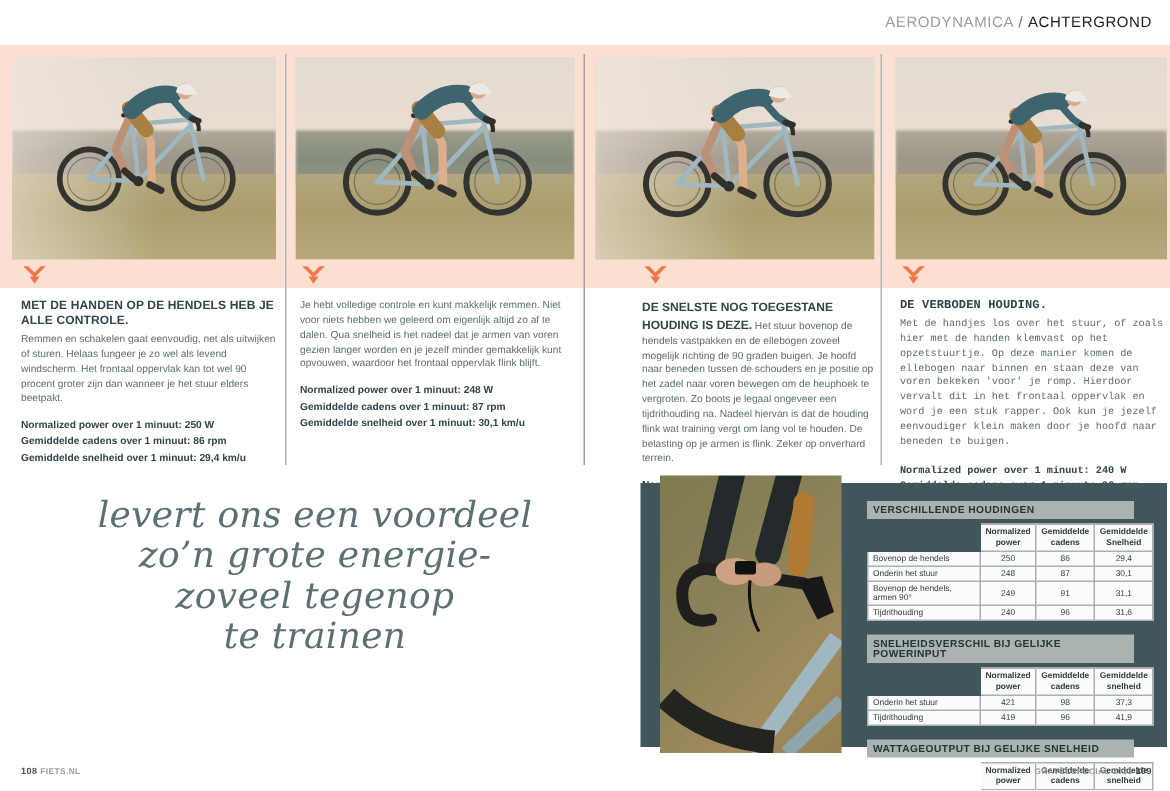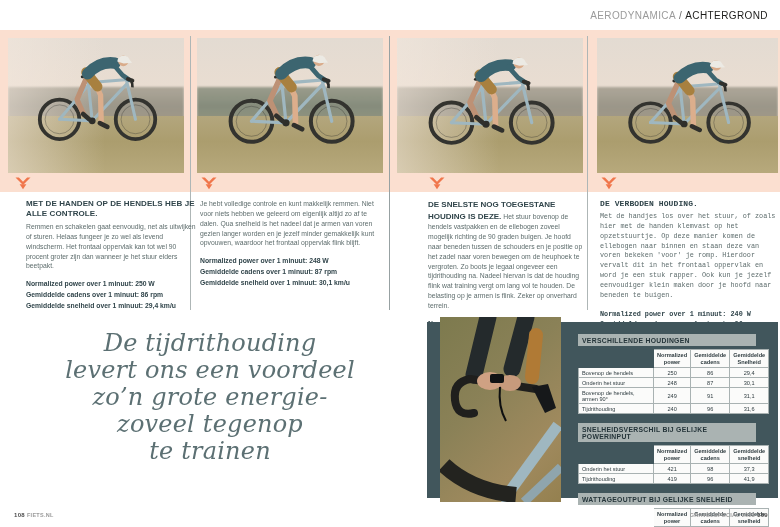--- a/index.html
+++ b/index.html
@@ -37,21 +37,21 @@
   
   .chev{position:absolute;top:176px;width:18px;height:15px;}
   .chev.c1{left:14px;} .chev.c2{left:200px;} .chev.c3{left:428px;} .chev.c4{left:600px;}
 
   
   .vline{position:absolute;top:36px;width:1px;height:274px;background:#aeb6b6;}
   .v1{left:190px;} .v2{left:389px;background:#97a1a2;} .v3{left:587px;}
 
   
   .col{position:absolute;top:199px;}
-  .col1{left:26px;width:172px;}
+  .col1{left:14px;width:172px;}
   .col2{left:200px;width:178px;}
   .col3{left:428px;width:156px;}
   .col4{left:600px;width:176px;font-family:Liberation Mono, monospace;}
   .col h3{margin:0 0 3px 0;font-size:8px;line-height:1.25;color:#31454b;letter-spacing:.1px;}
   .col p{margin:0;font-size:6.8px;line-height:1.45;color:#5e6d6d;}
   .col p .inlinetitle{font-size:8px;color:#31454b;font-weight:bold;}
   .stats{margin-top:8px;font-size:6.8px;line-height:1.6;font-weight:bold;color:#31454b;}
 
   
   .quote{position:absolute;left:25px;top:330px;width:370px;text-align:center;
@@ -235,21 +235,20 @@
     <h3>DE VERBODEN HOUDING.</h3>
     <p>Met de handjes los over het stuur, of zoals hier met de handen klemvast op het opzetstuurtje. Op deze manier komen de ellebogen naar binnen en staan deze van voren bekeken 'voor' je romp. Hierdoor vervalt dit in het frontaal oppervlak en word je een stuk rapper. Ook kun je jezelf eenvoudiger klein maken door je hoofd naar beneden te buigen.</p>
     <div class="stats">
       <div>Normalized power over 1 minuut: 240 W</div>
       <div>Gemiddelde cadens over 1 minuut: 96 rpm</div>
       <div>Gemiddelde snelheid over 1 minuut: 31,6 km/u</div>
     </div>
   </div>
 
   <div class="quote">
-    <div>De tijdrithouding</div>
     <div>levert ons een voordeel</div>
     <div>zo’n grote energie-</div>
     <div>zoveel tegenop</div>
     <div>te trainen</div>
   </div>
 
   <div class="panel">
     <div class="panel-photo">
       <svg>
           <use href="#barphoto"></use>

